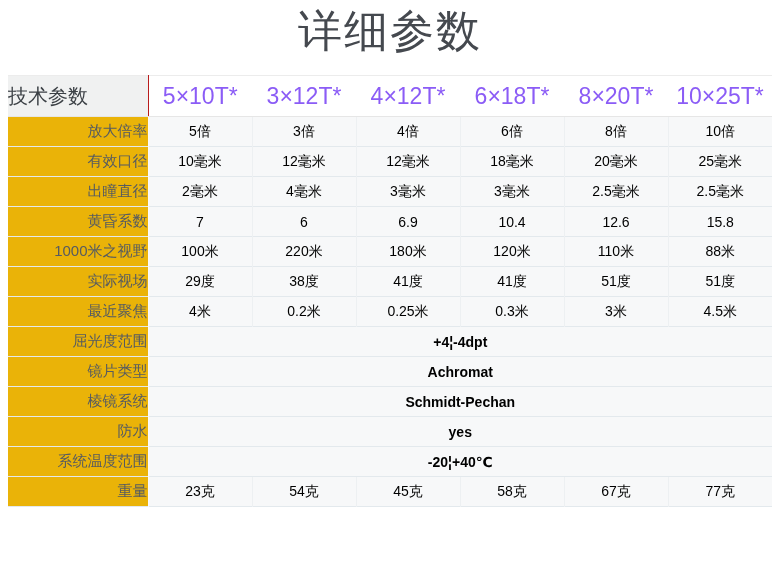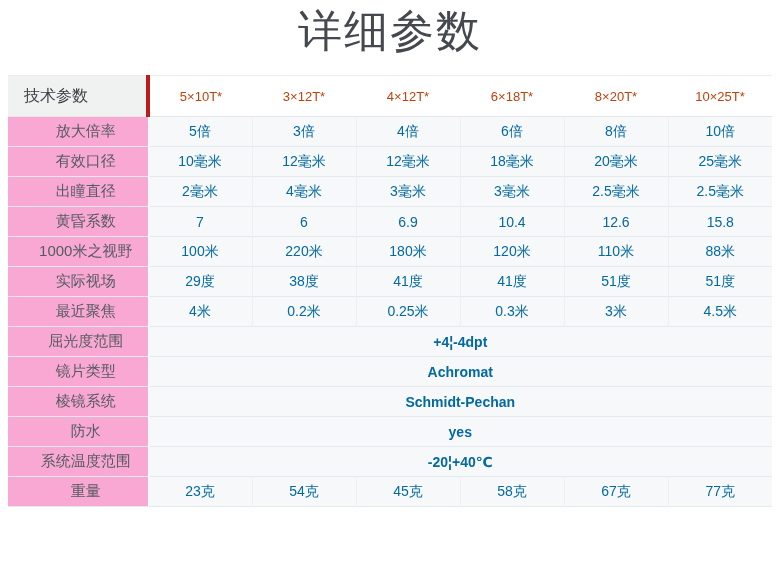--- a/index.html
+++ b/index.html
@@ -26,56 +26,55 @@
     border-collapse: collapse;
     table-layout: fixed;
     border-top: 1px solid #ececec;
     border-bottom: 1px solid #e3e9ed;
   }
   col.label-col { width: 140px; }
 
   
   tr.head-row th {
     height: 41px;
-    font-size: 13px;
+    font-size: 23px;
     font-weight: 400;
-    color: #c2410c;
+    color: #8b5cf6;
     border-bottom: 1px solid #e6e6e6;
     white-space: nowrap;
   }
   tr.head-row th.corner-cell {
     background: #f0f1f1;
     text-align: left;
-    padding-left: 16px;
-    font-size: 16px;
+    font-size: 20px;
     color: #3c4146;
-    border-right: 4px solid #b91c1c;
+    border-right: 1px solid #b91c1c;
   }
   tr.head-row th.model-cell {
     background: #ffffff;
     text-align: center;
   }
 
   
   tbody tr { height: 30px; }
   tbody tr + tr th, tbody tr + tr td { border-top: 1px solid #e3e9ed; }
 
   tbody th.row-label {
-    background: #f9a8d4;
+    background: #eab308;
     color: #565b61;
     font-size: 15px;
     font-weight: 400;
-    text-align: center;
+    text-align: right;
     padding-left: 16px;
     white-space: nowrap;
     border-right: 1px solid #fafafa;
   }
   tbody td.data-cell {
     background: #f7f8f9;
-    color: #0369a1;
+    color: #000000;
     font-size: 14px;
     text-align: center;
     white-space: nowrap;
   }
   tbody td.data-cell + td.data-cell { border-left: 1px solid #edf0f2; }
   tbody td.span-cell { border-left: none; font-weight: bold; }
 </style>
 </head>
 <body>
 

